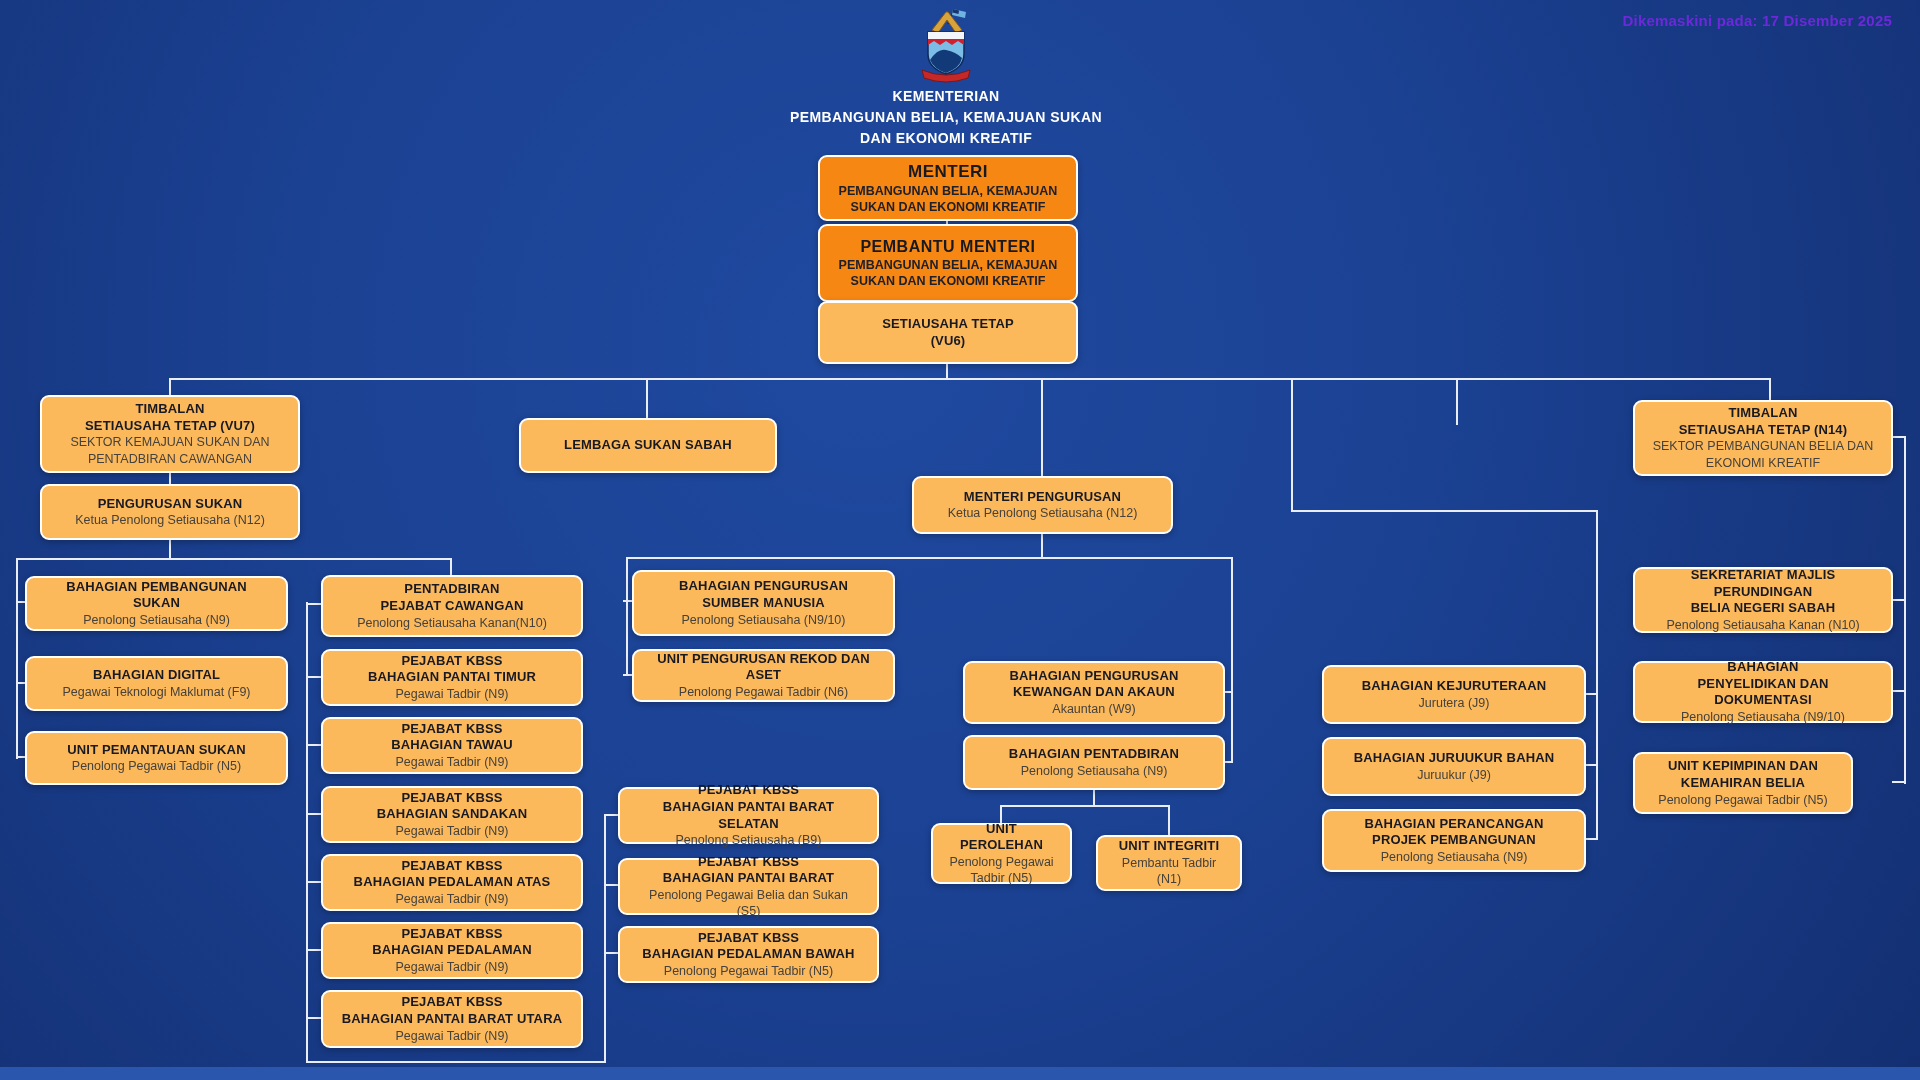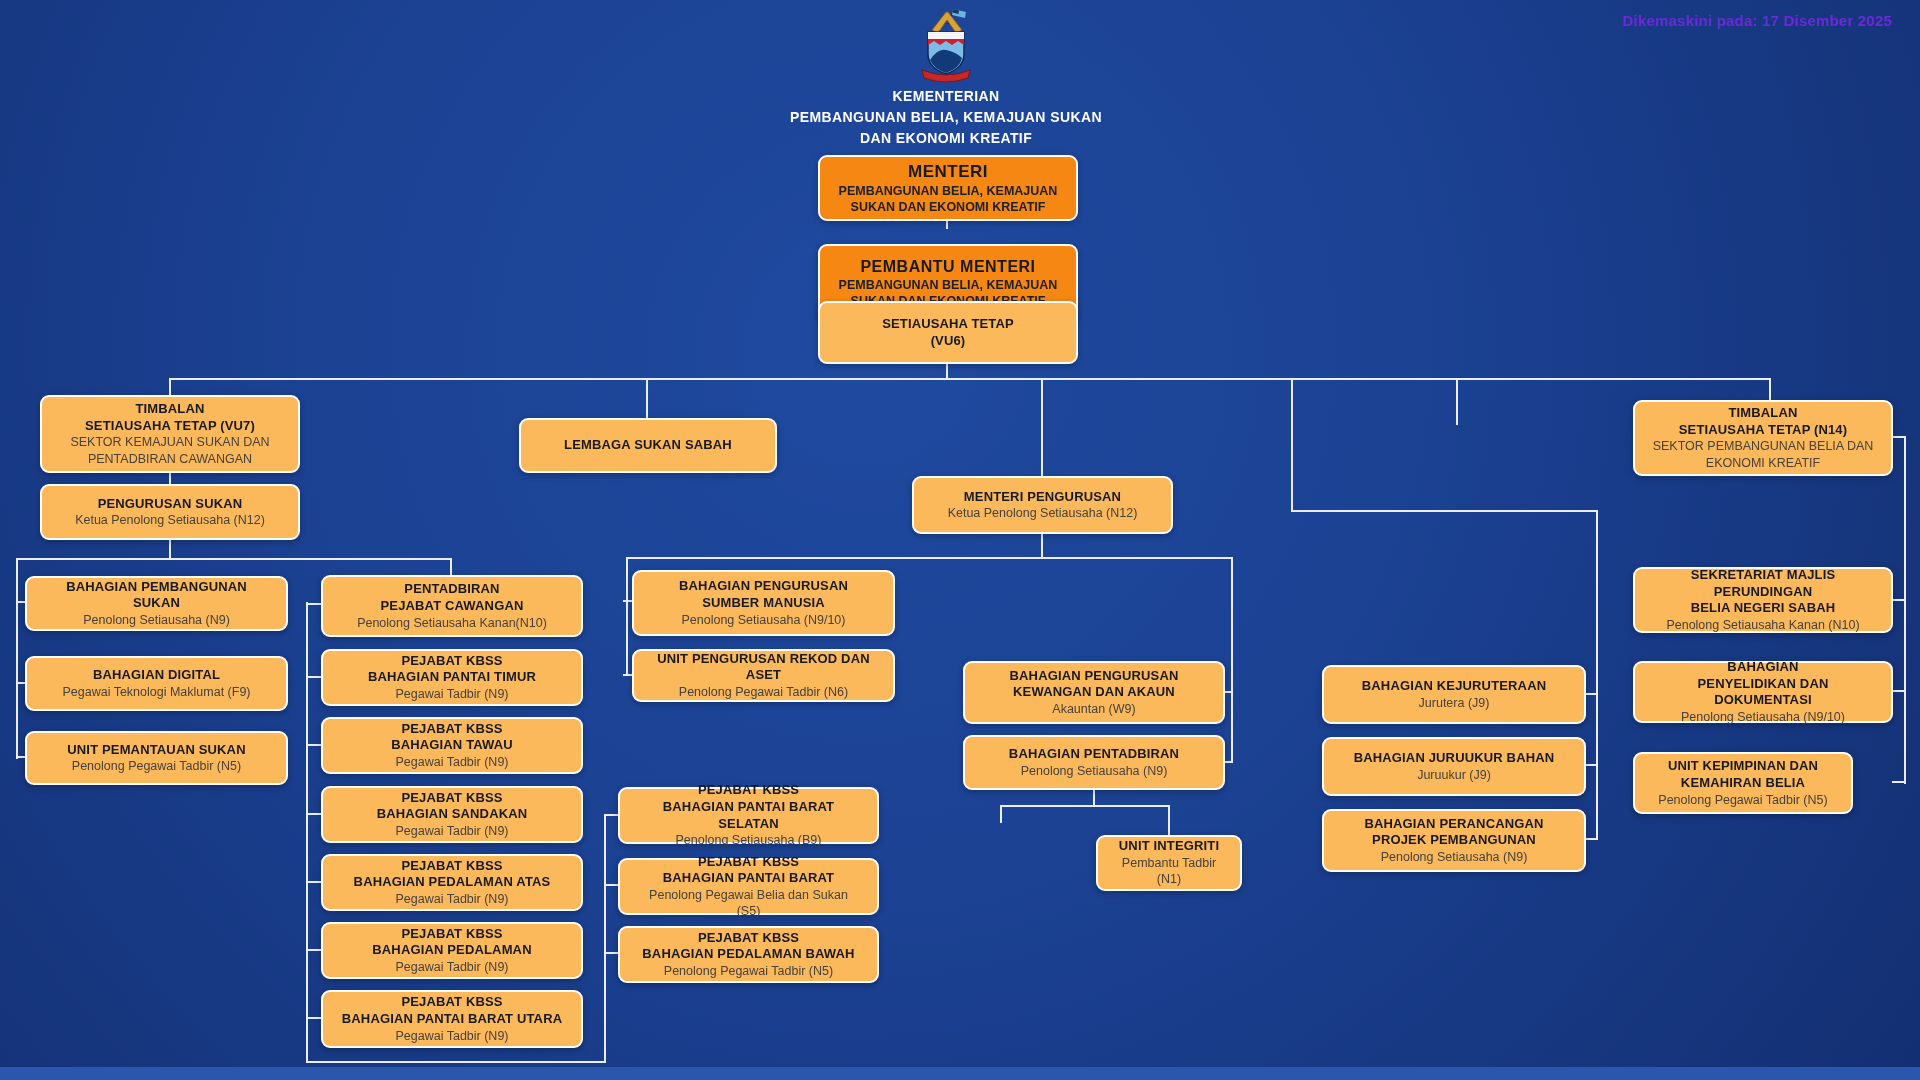--- a/index.html
+++ b/index.html
@@ -108,21 +108,21 @@
   <div class="ln v" style="left:1904px;top:436px;height:348px"></div>
   <div class="ln h" style="left:1892px;top:599px;width:14px"></div>
   <div class="ln h" style="left:1892px;top:690px;width:14px"></div>
   <div class="ln h" style="left:1892px;top:781px;width:14px"></div>
 
   <div class="node dark" style="left:818px;top:155px;width:260px;height:66px">
     <div class="t big">MENTERI</div>
     <div class="s">PEMBANGUNAN BELIA, KEMAJUAN</div>
     <div class="s">SUKAN DAN EKONOMI KREATIF</div>
   </div>
-  <div class="node dark" style="left:818px;top:244px;width:260px;height:78px">
+  <div class="node dark" style="left:818px;top:224px;width:260px;height:78px">
     <div class="t big" style="font-size:16px">PEMBANTU MENTERI</div>
     <div class="s">PEMBANGUNAN BELIA, KEMAJUAN</div>
     <div class="s">SUKAN DAN EKONOMI KREATIF</div>
   </div>
   <div class="node" style="left:818px;top:301px;width:260px;height:63px">
     <div class="t">SETIAUSAHA TETAP</div>
     <div class="t">(VU6)</div>
   </div>
 
   <div class="node" style="left:40px;top:395px;width:260px;height:78px">
@@ -226,20 +226,25 @@
 
   <div class="node" style="left:963px;top:661px;width:262px;height:63px">
     <div class="t">BAHAGIAN PENGURUSAN</div>
     <div class="t">KEWANGAN DAN AKAUN</div>
     <div class="s">Akauntan (W9)</div>
   </div>
   <div class="node" style="left:963px;top:735px;width:262px;height:55px">
     <div class="t">BAHAGIAN PENTADBIRAN</div>
     <div class="s">Penolong Setiausaha (N9)</div>
   </div>
+  <div class="node" style="left:931px;top:823px;width:141px;height:61px">
+    <div class="t">UNIT PEROLEHAN</div>
+    <div class="s">Penolong Pegawai</div>
+    <div class="s">Tadbir (N5)</div>
+  </div>
   <div class="node" style="left:1096px;top:835px;width:146px;height:56px">
     <div class="t">UNIT INTEGRITI</div>
     <div class="s">Pembantu Tadbir (N1)</div>
   </div>
 
   <div class="node" style="left:1322px;top:665px;width:264px;height:59px">
     <div class="t">BAHAGIAN KEJURUTERAAN</div>
     <div class="s">Jurutera (J9)</div>
   </div>
   <div class="node" style="left:1322px;top:737px;width:264px;height:59px">

